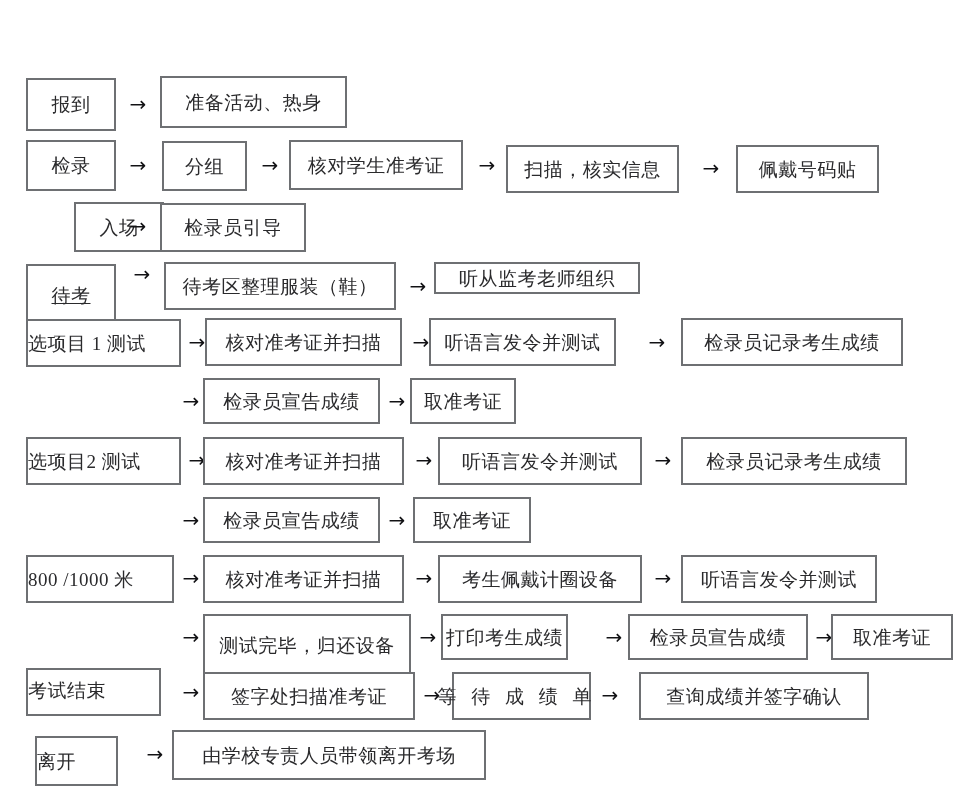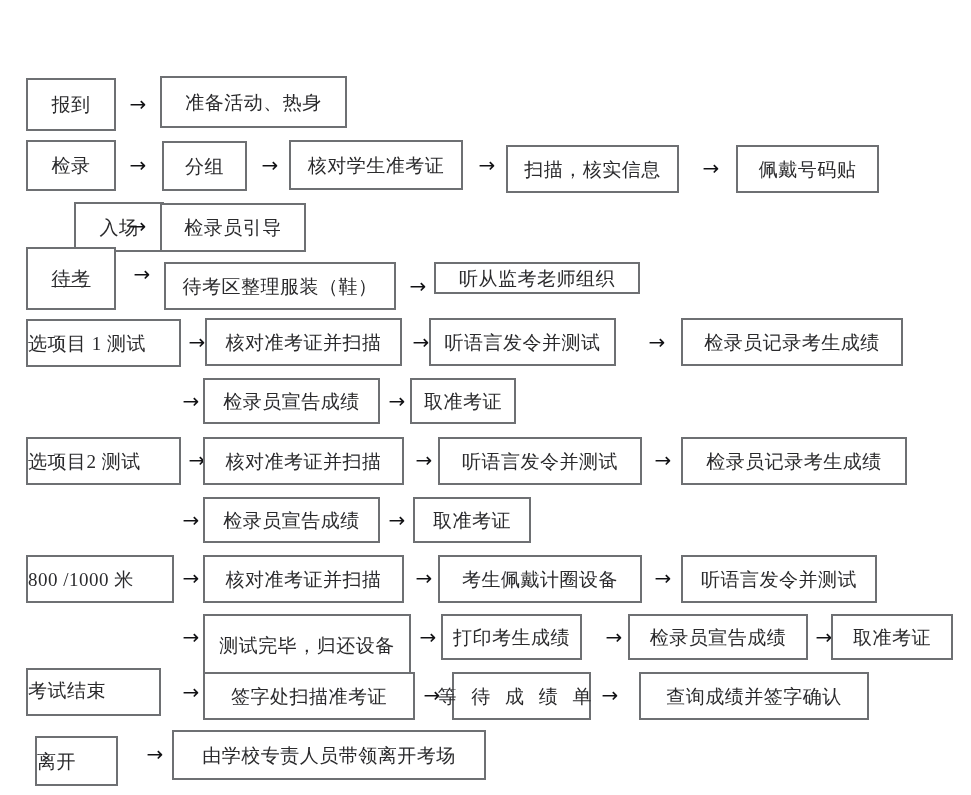--- a/index.html
+++ b/index.html
@@ -72,21 +72,21 @@
   <div class="node" style="left:289px; top:140px; width:174px; height:50px;">核对学生准考证</div>
   <div class="arrow" style="left:469px; top:153px; width:36px; height:24px;">→</div>
   <div class="node" style="left:506px; top:145px; width:173px; height:48px;">扫描，核实信息</div>
   <div class="arrow" style="left:693px; top:156px; width:36px; height:24px;">→</div>
   <div class="node" style="left:736px; top:145px; width:143px; height:48px;">佩戴号码贴</div>
 
   <div class="node" style="left:26px; top:202px; width:90px; height:50px;margin-left:48px;">入场</div>
   <div class="arrow" style="left:120px; top:214px; width:36px; height:24px;">→</div>
   <div class="node" style="left:160px; top:203px; width:146px; height:49px;">检录员引导</div>
 
-  <div class="node" style="left:26px; top:247px; width:90px; height:63px;text-decoration:underline;">待考</div>
+  <div class="node" style="left:26px; top:264px; width:90px; height:63px;text-decoration:underline;">待考</div>
   <div class="arrow" style="left:124px; top:262px; width:36px; height:24px;">→</div>
   <div class="node" style="left:164px; top:262px; width:232px; height:48px;">待考区整理服装（鞋）</div>
   <div class="arrow" style="left:400px; top:274px; width:36px; height:24px;">→</div>
   <div class="node" style="left:434px; top:262px; width:206px; height:32px;">听从监考老师组织</div>
 
   <div class="node lead" style="left:26px; top:319px; width:155px; height:48px;">选项目 1 测试</div>
   <div class="arrow" style="left:180px; top:330px; width:34px; height:24px;">→</div>
   <div class="node" style="left:205px; top:318px; width:197px; height:48px;">核对准考证并扫描</div>
   <div class="arrow" style="left:404px; top:330px; width:34px; height:24px;">→</div>
   <div class="node" style="left:429px; top:318px; width:187px; height:48px;">听语言发令并测试</div>
@@ -115,21 +115,21 @@
   <div class="arrow" style="left:174px; top:566px; width:34px; height:24px;">→</div>
   <div class="node" style="left:203px; top:555px; width:201px; height:48px;">核对准考证并扫描</div>
   <div class="arrow" style="left:407px; top:566px; width:34px; height:24px;">→</div>
   <div class="node" style="left:438px; top:555px; width:204px; height:48px;">考生佩戴计圈设备</div>
   <div class="arrow" style="left:646px; top:566px; width:34px; height:24px;">→</div>
   <div class="node" style="left:681px; top:555px; width:196px; height:48px;">听语言发令并测试</div>
 
   <div class="arrow" style="left:174px; top:625px; width:34px; height:24px;">→</div>
   <div class="node" style="left:203px; top:614px; width:208px; height:62px;">测试完毕，归还设备</div>
   <div class="arrow" style="left:412px; top:625px; width:32px; height:24px;">→</div>
-  <div class="node" style="left:441px; top:614px; width:141px; height:46px;">打印考生成绩</div>
+  <div class="node" style="left:441px; top:614px; width:127px; height:46px;">打印考生成绩</div>
   <div class="arrow" style="left:598px; top:625px; width:32px; height:24px;">→</div>
   <div class="node" style="left:628px; top:614px; width:180px; height:46px;">检录员宣告成绩</div>
   <div class="arrow" style="left:808px; top:625px; width:32px; height:24px;">→</div>
   <div class="node" style="left:831px; top:614px; width:122px; height:46px;">取准考证</div>
 
   <div class="node lead" style="left:26px; top:668px; width:135px; height:48px;font-family:Liberation Mono, monospace;">考试结束</div>
   <div class="arrow" style="left:174px; top:680px; width:34px; height:24px;">→</div>
   <div class="node" style="left:203px; top:672px; width:212px; height:48px;">签字处扫描准考证</div>
   <div class="arrow" style="left:416px; top:683px; width:32px; height:24px;">→</div>
   <div class="node spaced" style="left:452px; top:672px; width:139px; height:48px;">等 待 成 绩 单</div>

